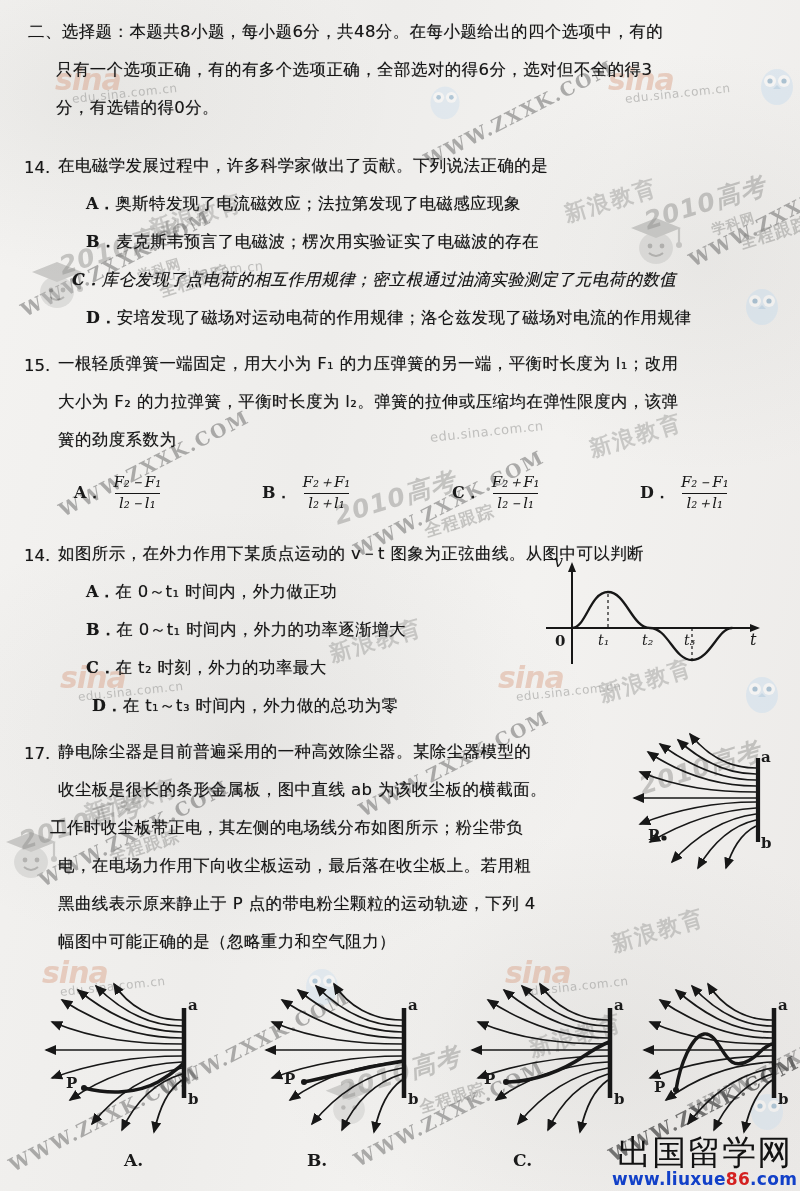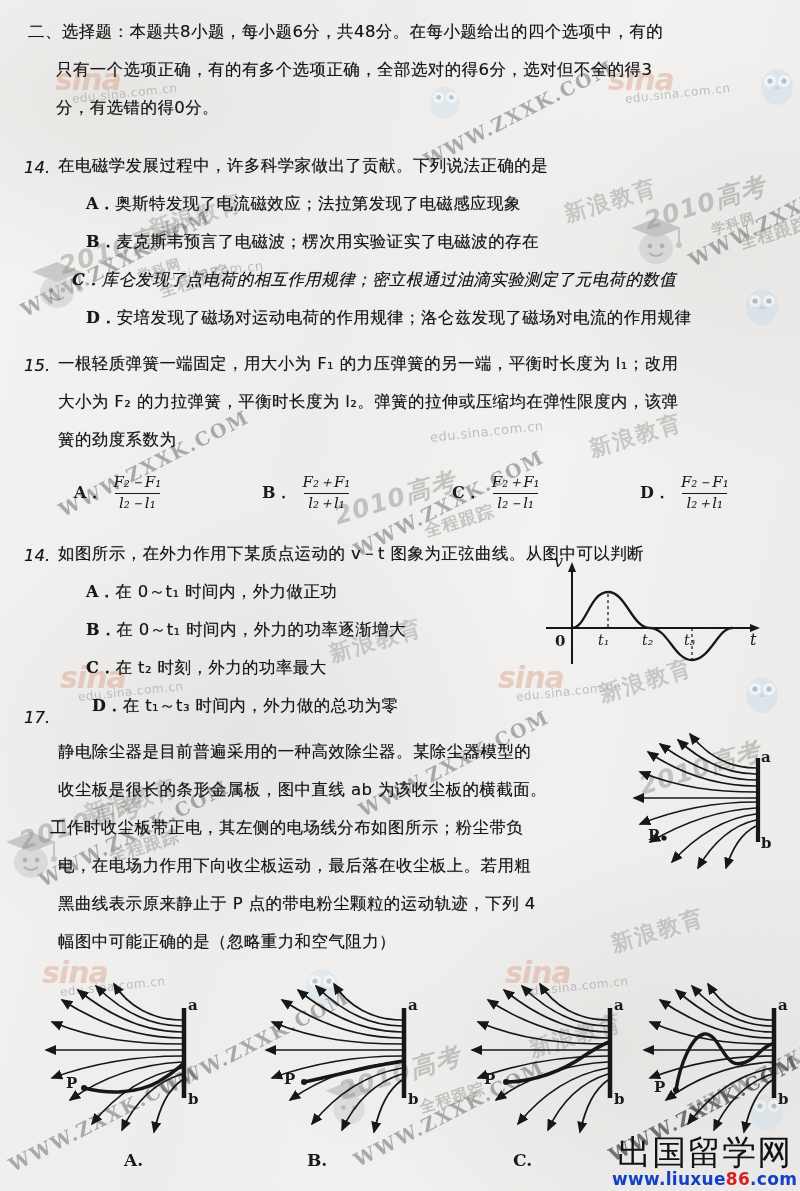--- a/index.html
+++ b/index.html
@@ -38,21 +38,20 @@
     line-height: 1;
     letter-spacing: 0.4px;
     color: #171717;
     text-shadow: 0 0 0.7px rgba(30,30,30,0.55);
   }
   .qnum {
     position: absolute;
     font-size: 16.5px;
     color: #171717;
     text-shadow: 0 0 0.7px rgba(30,30,30,0.55);
-    font-style: italic;
   }
   .opt-letter {
     font-family: "DejaVu Serif", "Liberation Serif", serif;
     font-weight: 700;
     font-size: 16px;
   }
   .ital { font-family: "DejaVu Serif","Liberation Serif",serif; font-style: italic; }
 
   
   .frac-row {
@@ -364,21 +363,21 @@
     <div class="line" style="left:86px; top:622px;">
       <span class="opt-letter">B．</span><span>在 0～t₁ 时间内，外力的功率逐渐增大</span>
     </div>
     <div class="line" style="left:86px; top:660px;text-align:center;">
       <span class="opt-letter">C．</span><span>在 t₂ 时刻，外力的功率最大</span>
     </div>
     <div class="line" style="left:92px; top:698px;">
       <span class="opt-letter">D．</span><span>在 t₁～t₃ 时间内，外力做的总功为零</span>
     </div>
 
-    <div class="qnum" style="left:24px; top:708px;">17.</div>
+    <div class="qnum" style="left:24px; top:744px;">17.</div>
     <div class="line" style="left:58px; top:744px;">静电除尘器是目前普遍采用的一种高效除尘器。某除尘器模型的</div>
     <div class="line" style="left:58px; top:782px;">收尘板是很长的条形金属板，图中直线 ab 为该收尘板的横截面。</div>
     <div class="line" style="left:50px; top:820px;text-align:center;">工作时收尘板带正电，其左侧的电场线分布如图所示；粉尘带负</div>
     <div class="line" style="left:58px; top:858px;">电，在电场力作用下向收尘板运动，最后落在收尘板上。若用粗</div>
     <div class="line" style="left:58px; top:896px;">黑曲线表示原来静止于 P 点的带电粉尘颗粒的运动轨迹，下列 4</div>
     <div class="line" style="left:58px; top:934px;">幅图中可能正确的是（忽略重力和空气阻力）</div>
   </div>
 
   <div class="frac-row">
     <div class="frac-item" style="left:74px; top:8px;">

